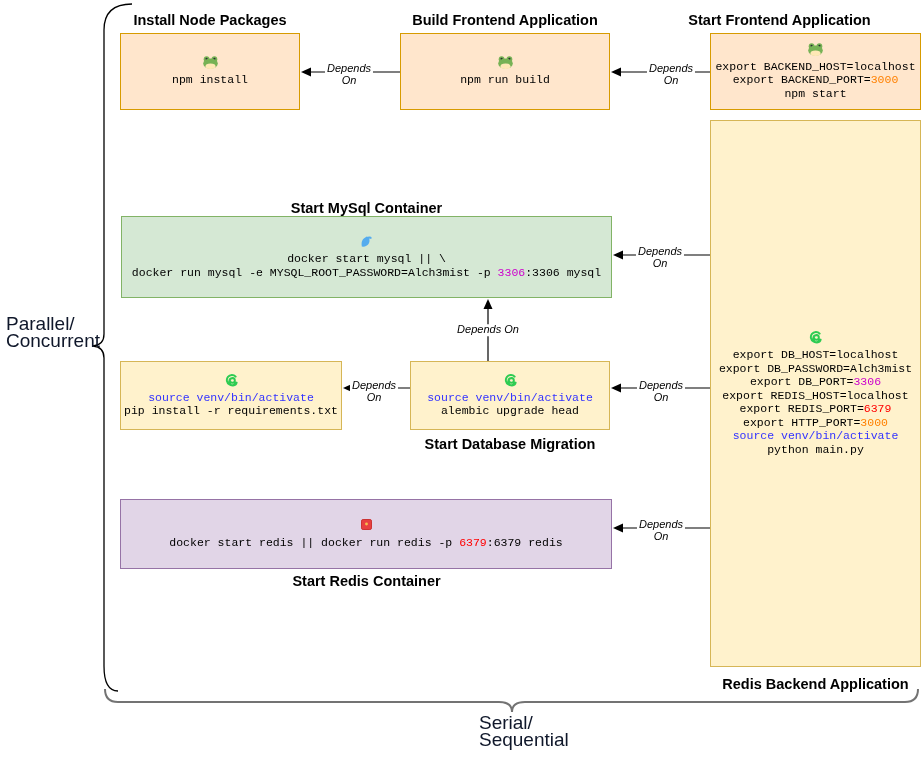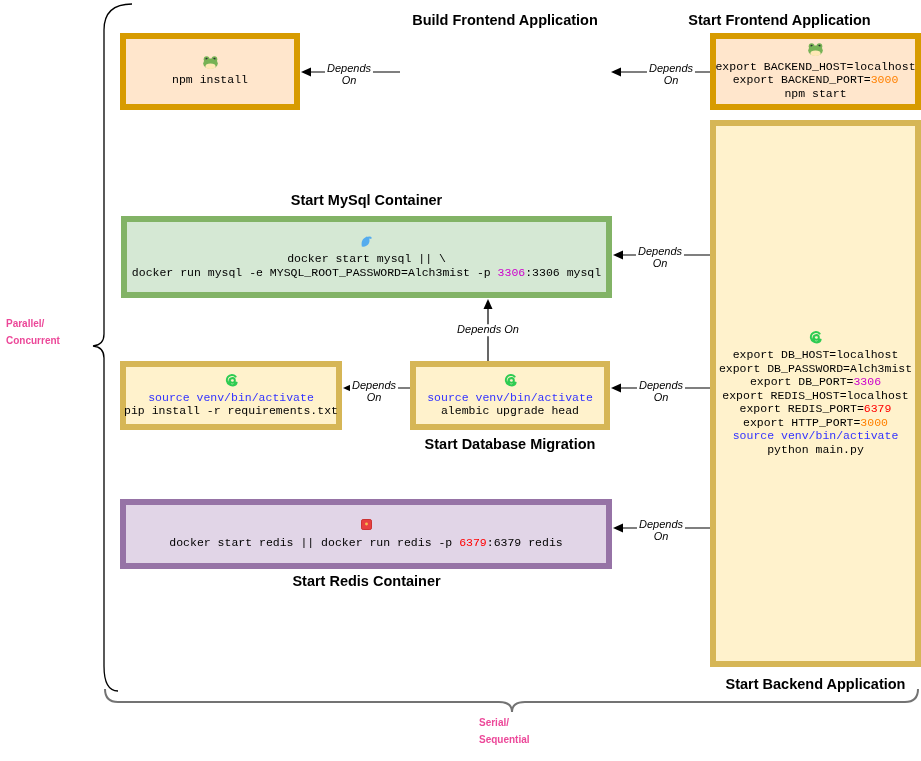--- a/index.html
+++ b/index.html
@@ -1,39 +1,39 @@
 <!DOCTYPE html>
 <html><head>
 <meta charset="utf-8">
 <style>
   html,body{margin:0;padding:0;background:#fff;}
   .canvas{position:relative;width:921px;height:761px;background:#fff;overflow:hidden;
           font-family:"Liberation Sans",sans-serif;}
   svg.layer{position:absolute;left:0;top:0;pointer-events:none;}
-  .node{position:absolute;border:6px solid #737373;box-sizing:border-box;display:flex;
+  .node{position:absolute;border:1px solid #737373;box-sizing:border-box;display:flex;
         flex-direction:column;align-items:center;justify-content:center;gap:4px;}
   .node.orange{background:#ffe6cc;border-color:#d79b00;}
   .node.yellow{background:#fff2cc;border-color:#d6b656;}
   .node.green{background:#d5e8d4;border-color:#82b366;}
   .node.purple{background:#e1d5e7;border-color:#9673a6;}
   .icon{display:block;height:13px;}
   .icon svg{display:block;}
   .cmds{display:flex;flex-direction:column;align-items:center;}
   .cmd-line{font-family:"Liberation Mono","DejaVu Sans Mono",monospace;font-size:11.5px;
             line-height:13.5px;white-space:pre;color:#000;}
   .c-blue{color:#3333ff;}
   .c-magenta{color:#cc00cc;}
   .c-red{color:#ff0000;}
   .c-orange{color:#ff8000;}
   .ntitle{position:absolute;font-weight:bold;font-size:14.5px;line-height:16px;
           text-align:center;color:#000;}
   .elabel{position:absolute;transform:translate(-50%,-50%);background:#fff;
           font-size:11px;line-height:11.5px;text-align:center;color:#000;padding:0 2px;
           white-space:nowrap;font-style:italic;}
-  .brace-label{position:absolute;font-weight:bold;font-size:10px;line-height:17px;color:#ec4899;}
+  .brace-label{position:absolute;font-weight:normal;font-size:19px;line-height:17px;color:#0f172a;}
 </style>
 </head>
 <body>
 
 <div class="canvas">
 
   <svg class="layer" width="921" height="761" viewBox="0 0 921 761">
 
     <g>
       <path d="M 132,4 Q 104,4 104,30 L 104,334 Q 104,345 93,346 Q 104,347 104,358 L 104,666 Q 104,691 118,691" fill="none" stroke="#000" stroke-width="1.3"></path>
@@ -81,43 +81,59 @@
 
   <div class="brace-label" style="left:6px;top:315px;">
     <div>Parallel/</div>
     <div>Concurrent</div>
   </div>
   <div class="brace-label" style="left:479px;top:714px;">
     <div>Serial/</div>
     <div>Sequential</div>
   </div>
 
+  <div class="ntitle" style="left:120px;top:12px;width:180px;">Install Node Packages</div>
   <div class="ntitle" style="left:400px;top:12px;width:210px;">Build Frontend Application</div>
   <div class="ntitle" style="left:674px;top:12px;width:211px;">Start Frontend Application</div>
-  <div class="ntitle" style="left:121px;top:192px;width:491px;">Start MySql Container</div>
+  <div class="ntitle" style="left:121px;top:200px;width:491px;">Start MySql Container</div>
   <div class="ntitle" style="left:390px;top:436px;width:240px;">Start Database Migration</div>
   <div class="ntitle" style="left:121px;top:573px;width:491px;">Start Redis Container</div>
-  <div class="ntitle" style="left:710px;top:676px;width:211px;">Start Backend Application</div>
+  <div class="ntitle" style="left:710px;top:676px;width:211px;">Redis Backend Application</div>
 
   <div class="node orange" style="left:120px;top:33px;width:180px;height:77px;">
     <span class="icon">
       <svg width="15" height="13" viewBox="0 0 15 13">
           <circle cx="3.6" cy="3.2" r="2.9" fill="#77b255"></circle>
           <circle cx="11.4" cy="3.2" r="2.9" fill="#77b255"></circle>
           <circle cx="3.6" cy="2.8" r="1.1" fill="#292f33"></circle>
           <circle cx="11.4" cy="2.8" r="1.1" fill="#292f33"></circle>
           <ellipse cx="7.5" cy="7.6" rx="7.3" ry="5" fill="#77b255"></ellipse>
           <ellipse cx="7.5" cy="10.2" rx="5" ry="2.7" fill="#ffe8b6"></ellipse>
         </svg>
     </span>
     <div class="cmds">
         <div class="cmd-line"><span>npm install</span></div>
       </div>
   </div>
 
+  <div class="node orange" style="left:400px;top:33px;width:210px;height:77px;">
+    <span class="icon">
+      <svg width="15" height="13" viewBox="0 0 15 13">
+          <circle cx="3.6" cy="3.2" r="2.9" fill="#77b255"></circle>
+          <circle cx="11.4" cy="3.2" r="2.9" fill="#77b255"></circle>
+          <circle cx="3.6" cy="2.8" r="1.1" fill="#292f33"></circle>
+          <circle cx="11.4" cy="2.8" r="1.1" fill="#292f33"></circle>
+          <ellipse cx="7.5" cy="7.6" rx="7.3" ry="5" fill="#77b255"></ellipse>
+          <ellipse cx="7.5" cy="10.2" rx="5" ry="2.7" fill="#ffe8b6"></ellipse>
+        </svg>
+    </span>
+    <div class="cmds">
+        <div class="cmd-line"><span>npm run build</span></div>
+      </div>
+  </div>
 
   <div class="node orange" style="left:710px;top:33px;width:211px;height:77px;">
     <span class="icon">
       <svg width="15" height="13" viewBox="0 0 15 13">
           <circle cx="3.6" cy="3.2" r="2.9" fill="#77b255"></circle>
           <circle cx="11.4" cy="3.2" r="2.9" fill="#77b255"></circle>
           <circle cx="3.6" cy="2.8" r="1.1" fill="#292f33"></circle>
           <circle cx="11.4" cy="2.8" r="1.1" fill="#292f33"></circle>
           <ellipse cx="7.5" cy="7.6" rx="7.3" ry="5" fill="#77b255"></ellipse>
           <ellipse cx="7.5" cy="10.2" rx="5" ry="2.7" fill="#ffe8b6"></ellipse>

